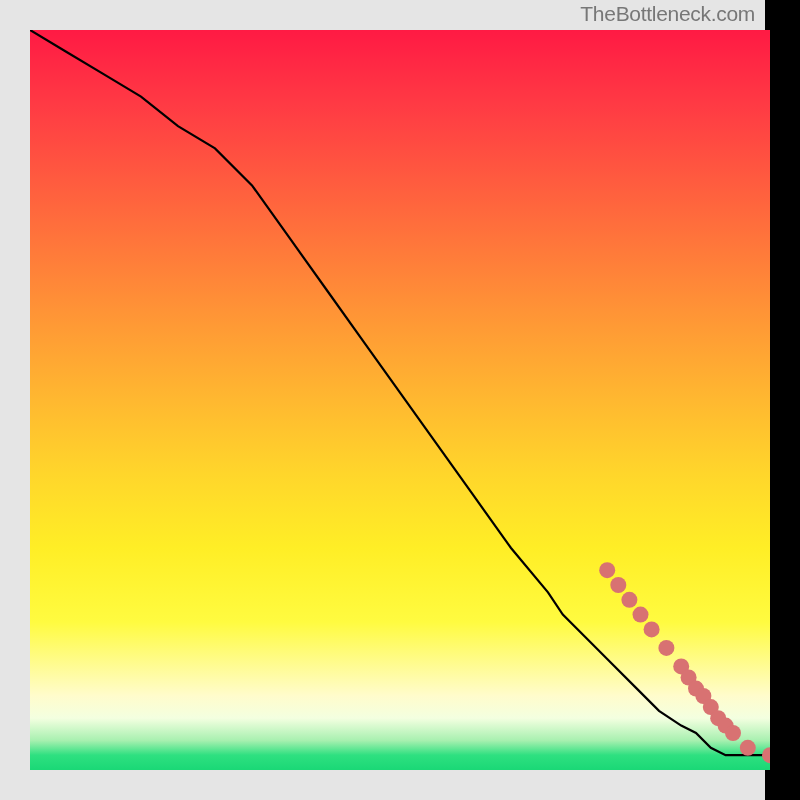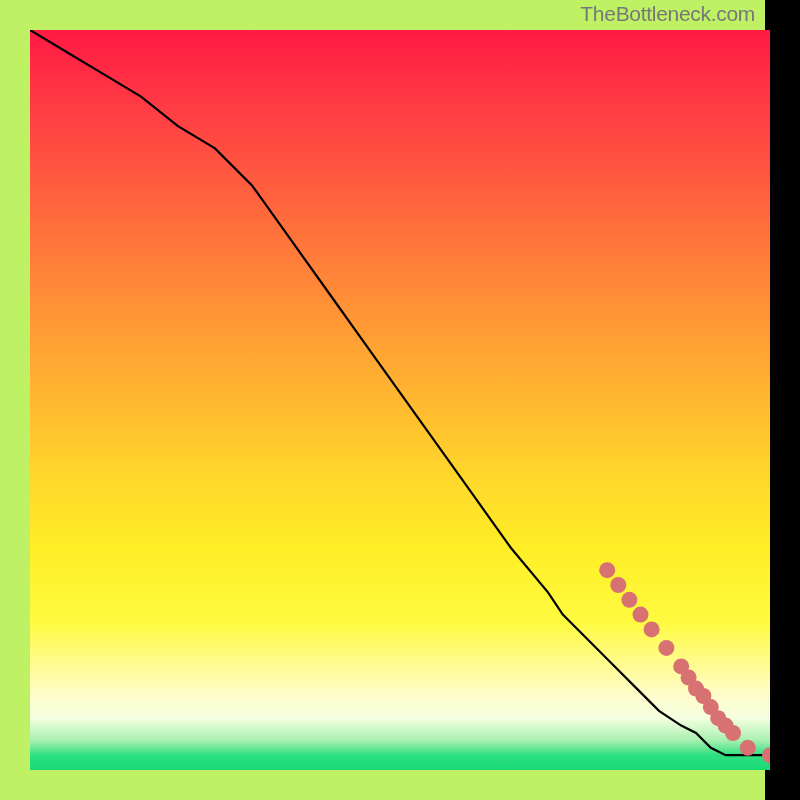--- a/index.html
+++ b/index.html
@@ -1,21 +1,21 @@
 <!DOCTYPE html>
 <html><head>
 <meta charset="utf-8">
 <style>
   * { margin: 0; padding: 0; box-sizing: border-box; }
   html, body { width: 800px; height: 800px; overflow: hidden; background: #000; }
   .frame {
     position: relative;
     width: 765px;
     height: 800px;
-    background: #bef264;
+    background: #e5e5e5;
   }
   .attribution {
     position: absolute;
     top: 2px;
     right: 10px;
     color: #777;
     font-family: Arial, Helvetica, sans-serif;
     font-size: 21px;
     font-weight: normal;
     letter-spacing: -0.3px;

